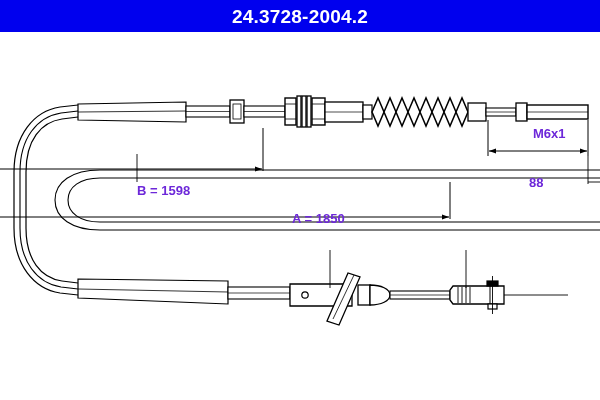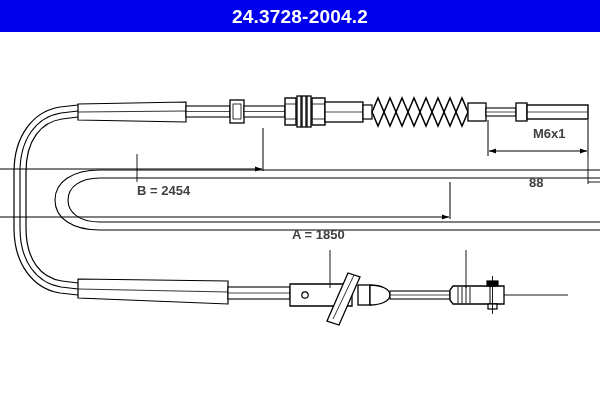--- a/index.html
+++ b/index.html
@@ -48,27 +48,27 @@
     top: 32px;
     width: 600px;
     height: 368px;
   }
   
   .dim-label {
     position: absolute;
     font-family: "Liberation Sans", sans-serif;
     font-weight: bold;
     font-size: 13px;
-    color: #404040;
+    color: #6d28d9;
     white-space: pre;
     line-height: 13px;
     text-align: right;
   }
   #label-b  { left: 137px; top: 152px; }
-  #label-a  { left: 292px; top: 196px; }
+  #label-a  { left: 292px; top: 180px; }
   #label-88 { left: 529px; top: 144px; }
   #label-m6 { left: 533px; top: 95px; }
 </style>
 </head>
 <body>
 
 <div id="root">
 
   <div id="header-banner">
     <span class="banner-text">24.3728-2004.2</span>
@@ -247,21 +247,21 @@
 
       <line x1="504" y1="263" x2="568" y2="263" stroke="#000000" stroke-width="0.9"></line>
 
       <line x1="330" y1="218" x2="330" y2="256" stroke="#000000" stroke-width="0.9"></line>
       <line x1="466" y1="218" x2="466" y2="256" stroke="#000000" stroke-width="0.9"></line>
       <line x1="137" y1="122" x2="137" y2="150" stroke="#000000" stroke-width="0.9"></line>
 
     </svg>
 
     
-    <span class="dim-label" id="label-b">B = 2454</span>
+    <span class="dim-label" id="label-b">B = 1598</span>
 
     <span class="dim-label" id="label-a">A = 1850</span>
 
     <span class="dim-label" id="label-88">88</span>
 
     <span class="dim-label" id="label-m6">M6x1</span>
 
   </div>
 </div>
 

